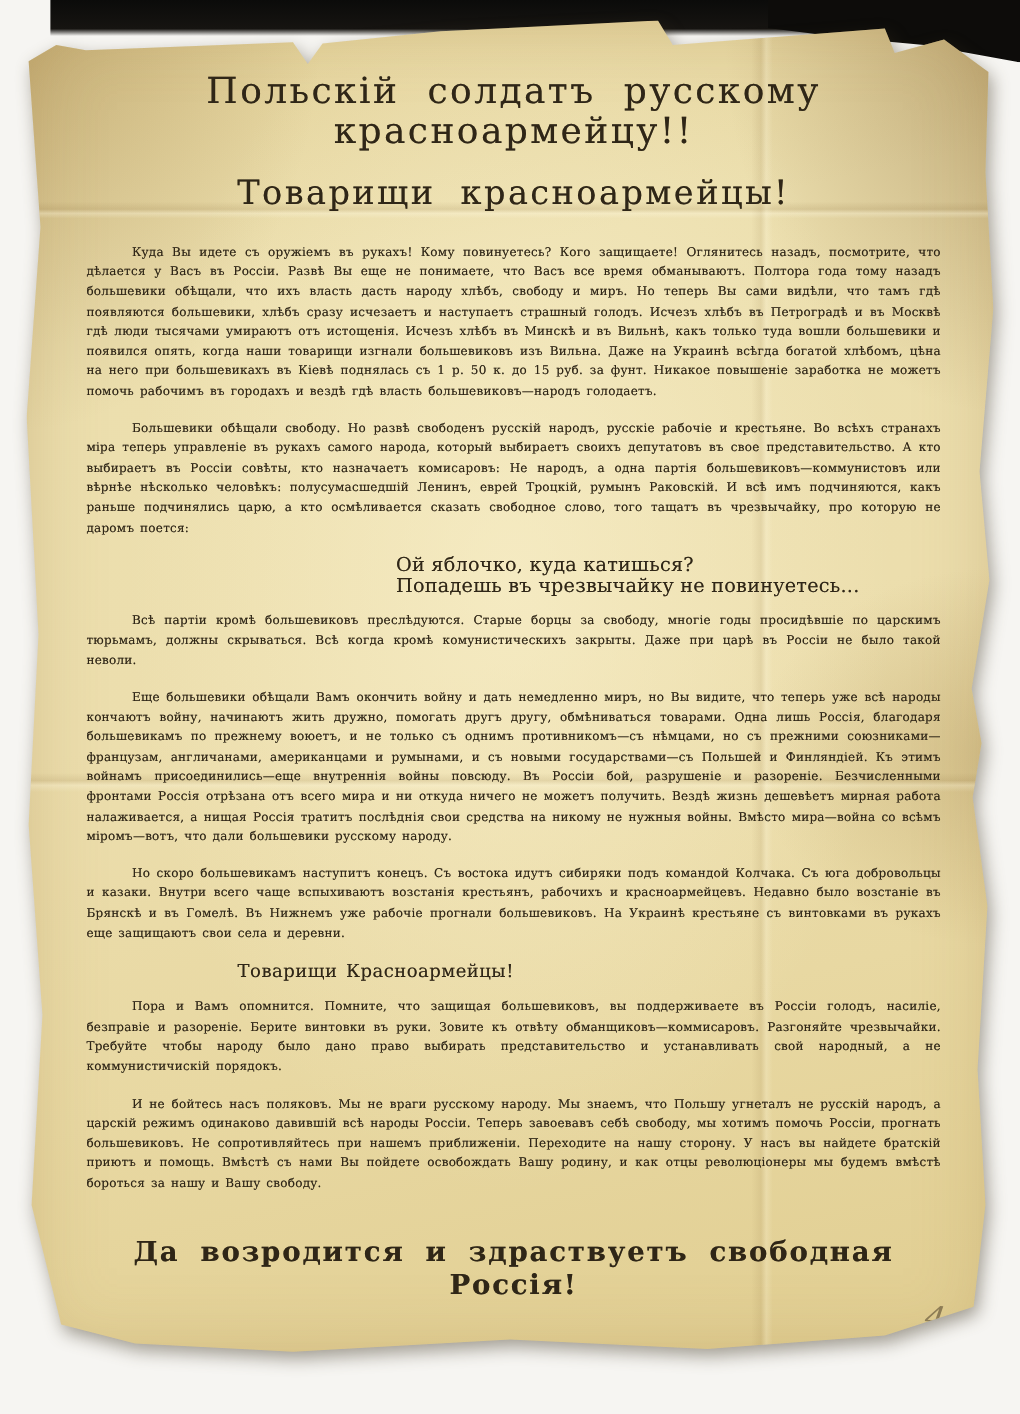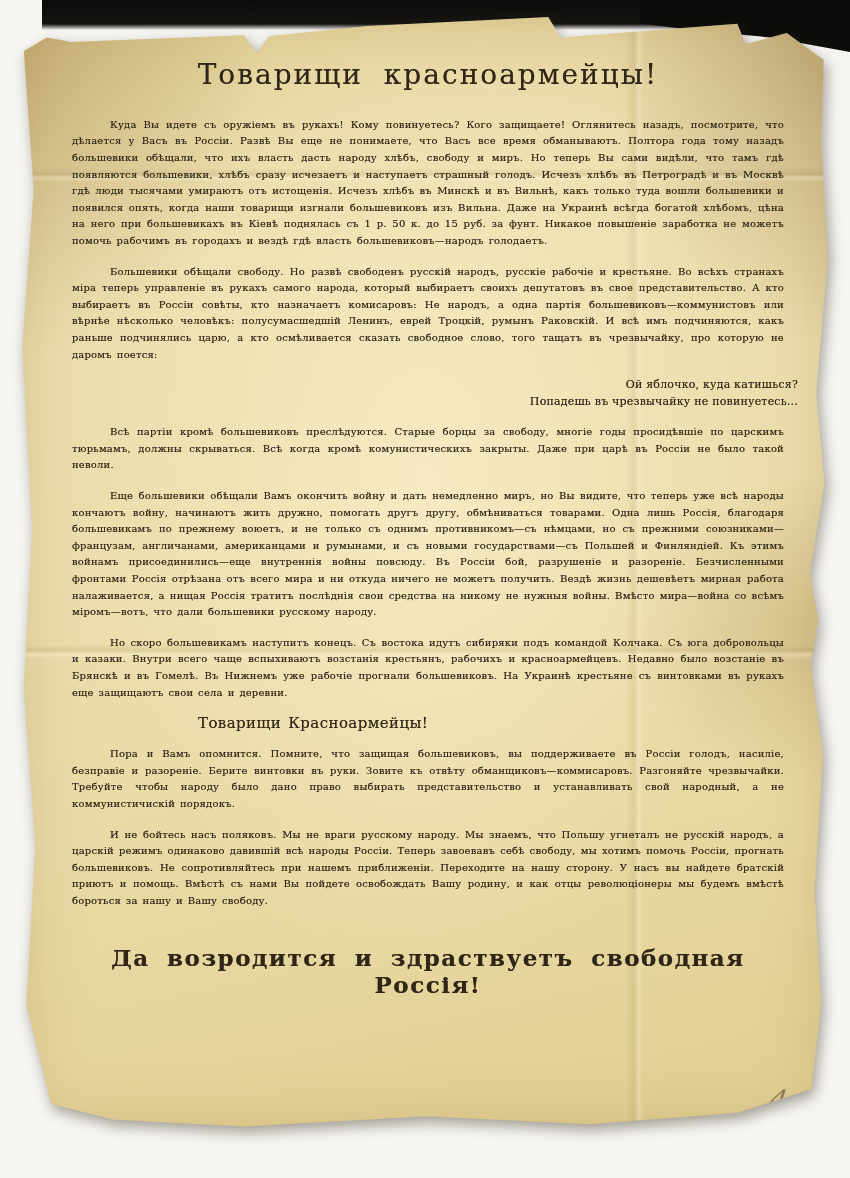--- a/index.html
+++ b/index.html
@@ -58,21 +58,21 @@
     letter-spacing:2px;word-spacing:12px;margin:0 0 20px 0;line-height:1.1;
   }
   .title2{
     text-align:center;font-size:28px;font-weight:normal;
     letter-spacing:2px;word-spacing:10px;margin:0 0 26px 0;line-height:1.1;
   }
   .body-par{
     margin:14px;font-size:10px;line-height:16.6px;
     text-align:justify;text-indent:38px;letter-spacing:.2px;word-spacing:1.5px;
   }
-  .verse{margin:0 0 0 272px;font-size:11px;line-height:16.6px;letter-spacing:.2px;text-align:right;}
+  .verse{margin:0 0 0 272px;font-size:16px;line-height:16.6px;letter-spacing:.2px;}
   .subheading{margin:0 0 0 140px;font-size:15px;line-height:17px;letter-spacing:.4px;word-spacing:2px;}
   .slogan1{margin:34px 0 0 0;text-align:center;font-size:23px;font-weight:bold;
     letter-spacing:1.5px;word-spacing:8px;line-height:1.2;}
   .pencil-num{
     position:absolute;right:48px;bottom:26px;
     font-size:26px;font-style:italic;color:#8d7c55;
     transform:rotate(8deg);text-shadow:none;font-family:"DejaVu Serif",serif;
   }
 </style>
 </head>
@@ -82,20 +82,21 @@
   <div class="scan-strip-top"></div>
   <div class="scan-strip-top2"></div>
 
   <div class="paper-wrap">
     <div class="paper">
       <div class="crease h1"></div>
       <div class="crease h2"></div>
       <div class="crease v1"></div>
 
       <div class="content">
+        <h1 class="title1">Польскій солдатъ русскому красноармейцу!!</h1>
         <h2 class="title2">Товарищи красноармейцы!</h2>
 
         <p class="body-par">Куда Вы идете съ оружіемъ въ рукахъ! Кому повинуетесь? Кого защищаете! Оглянитесь назадъ, посмотрите, что дѣлается у Васъ въ Россіи. Развѣ Вы еще не понимаете, что Васъ все время обманываютъ. Полтора года тому назадъ большевики обѣщали, что ихъ власть дасть народу хлѣбъ, свободу и миръ. Но теперь Вы сами видѣли, что тамъ гдѣ появляются большевики, хлѣбъ сразу исчезаетъ и наступаетъ страшный голодъ. Исчезъ хлѣбъ въ Петроградѣ и въ Москвѣ гдѣ люди тысячами умираютъ отъ истощенія. Исчезъ хлѣбъ въ Минскѣ и въ Вильнѣ, какъ только туда вошли большевики и появился опять, когда наши товарищи изгнали большевиковъ изъ Вильна. Даже на Украинѣ всѣгда богатой хлѣбомъ, цѣна на него при большевикахъ въ Кіевѣ поднялась съ 1 р. 50 к. до 15 руб. за фунт. Никакое повышеніе заработка не можетъ помочь рабочимъ въ городахъ и вездѣ гдѣ власть большевиковъ—народъ голодаетъ.</p>
         <p class="body-par">Большевики обѣщали свободу. Но развѣ свободенъ русскій народъ, русскіе рабочіе и крестьяне. Во всѣхъ странахъ міра теперь управленіе въ рукахъ самого народа, который выбираетъ своихъ депутатовъ въ свое представительство. А кто выбираетъ въ Россіи совѣты, кто назначаетъ комисаровъ: Не народъ, а одна партія большевиковъ—коммунистовъ или вѣрнѣе нѣсколько человѣкъ: полусумасшедшій Ленинъ, еврей Троцкій, румынъ Раковскій. И всѣ имъ подчиняются, какъ раньше подчинялись царю, а кто осмѣливается сказать свободное слово, того тащатъ въ чрезвычайку, про которую не даромъ поется:</p>
 
         <div class="verse">
           <div>Ой яблочко, куда катишься?</div>
           <div>Попадешь въ чрезвычайку не повинуетесь...</div>
         </div>
 

